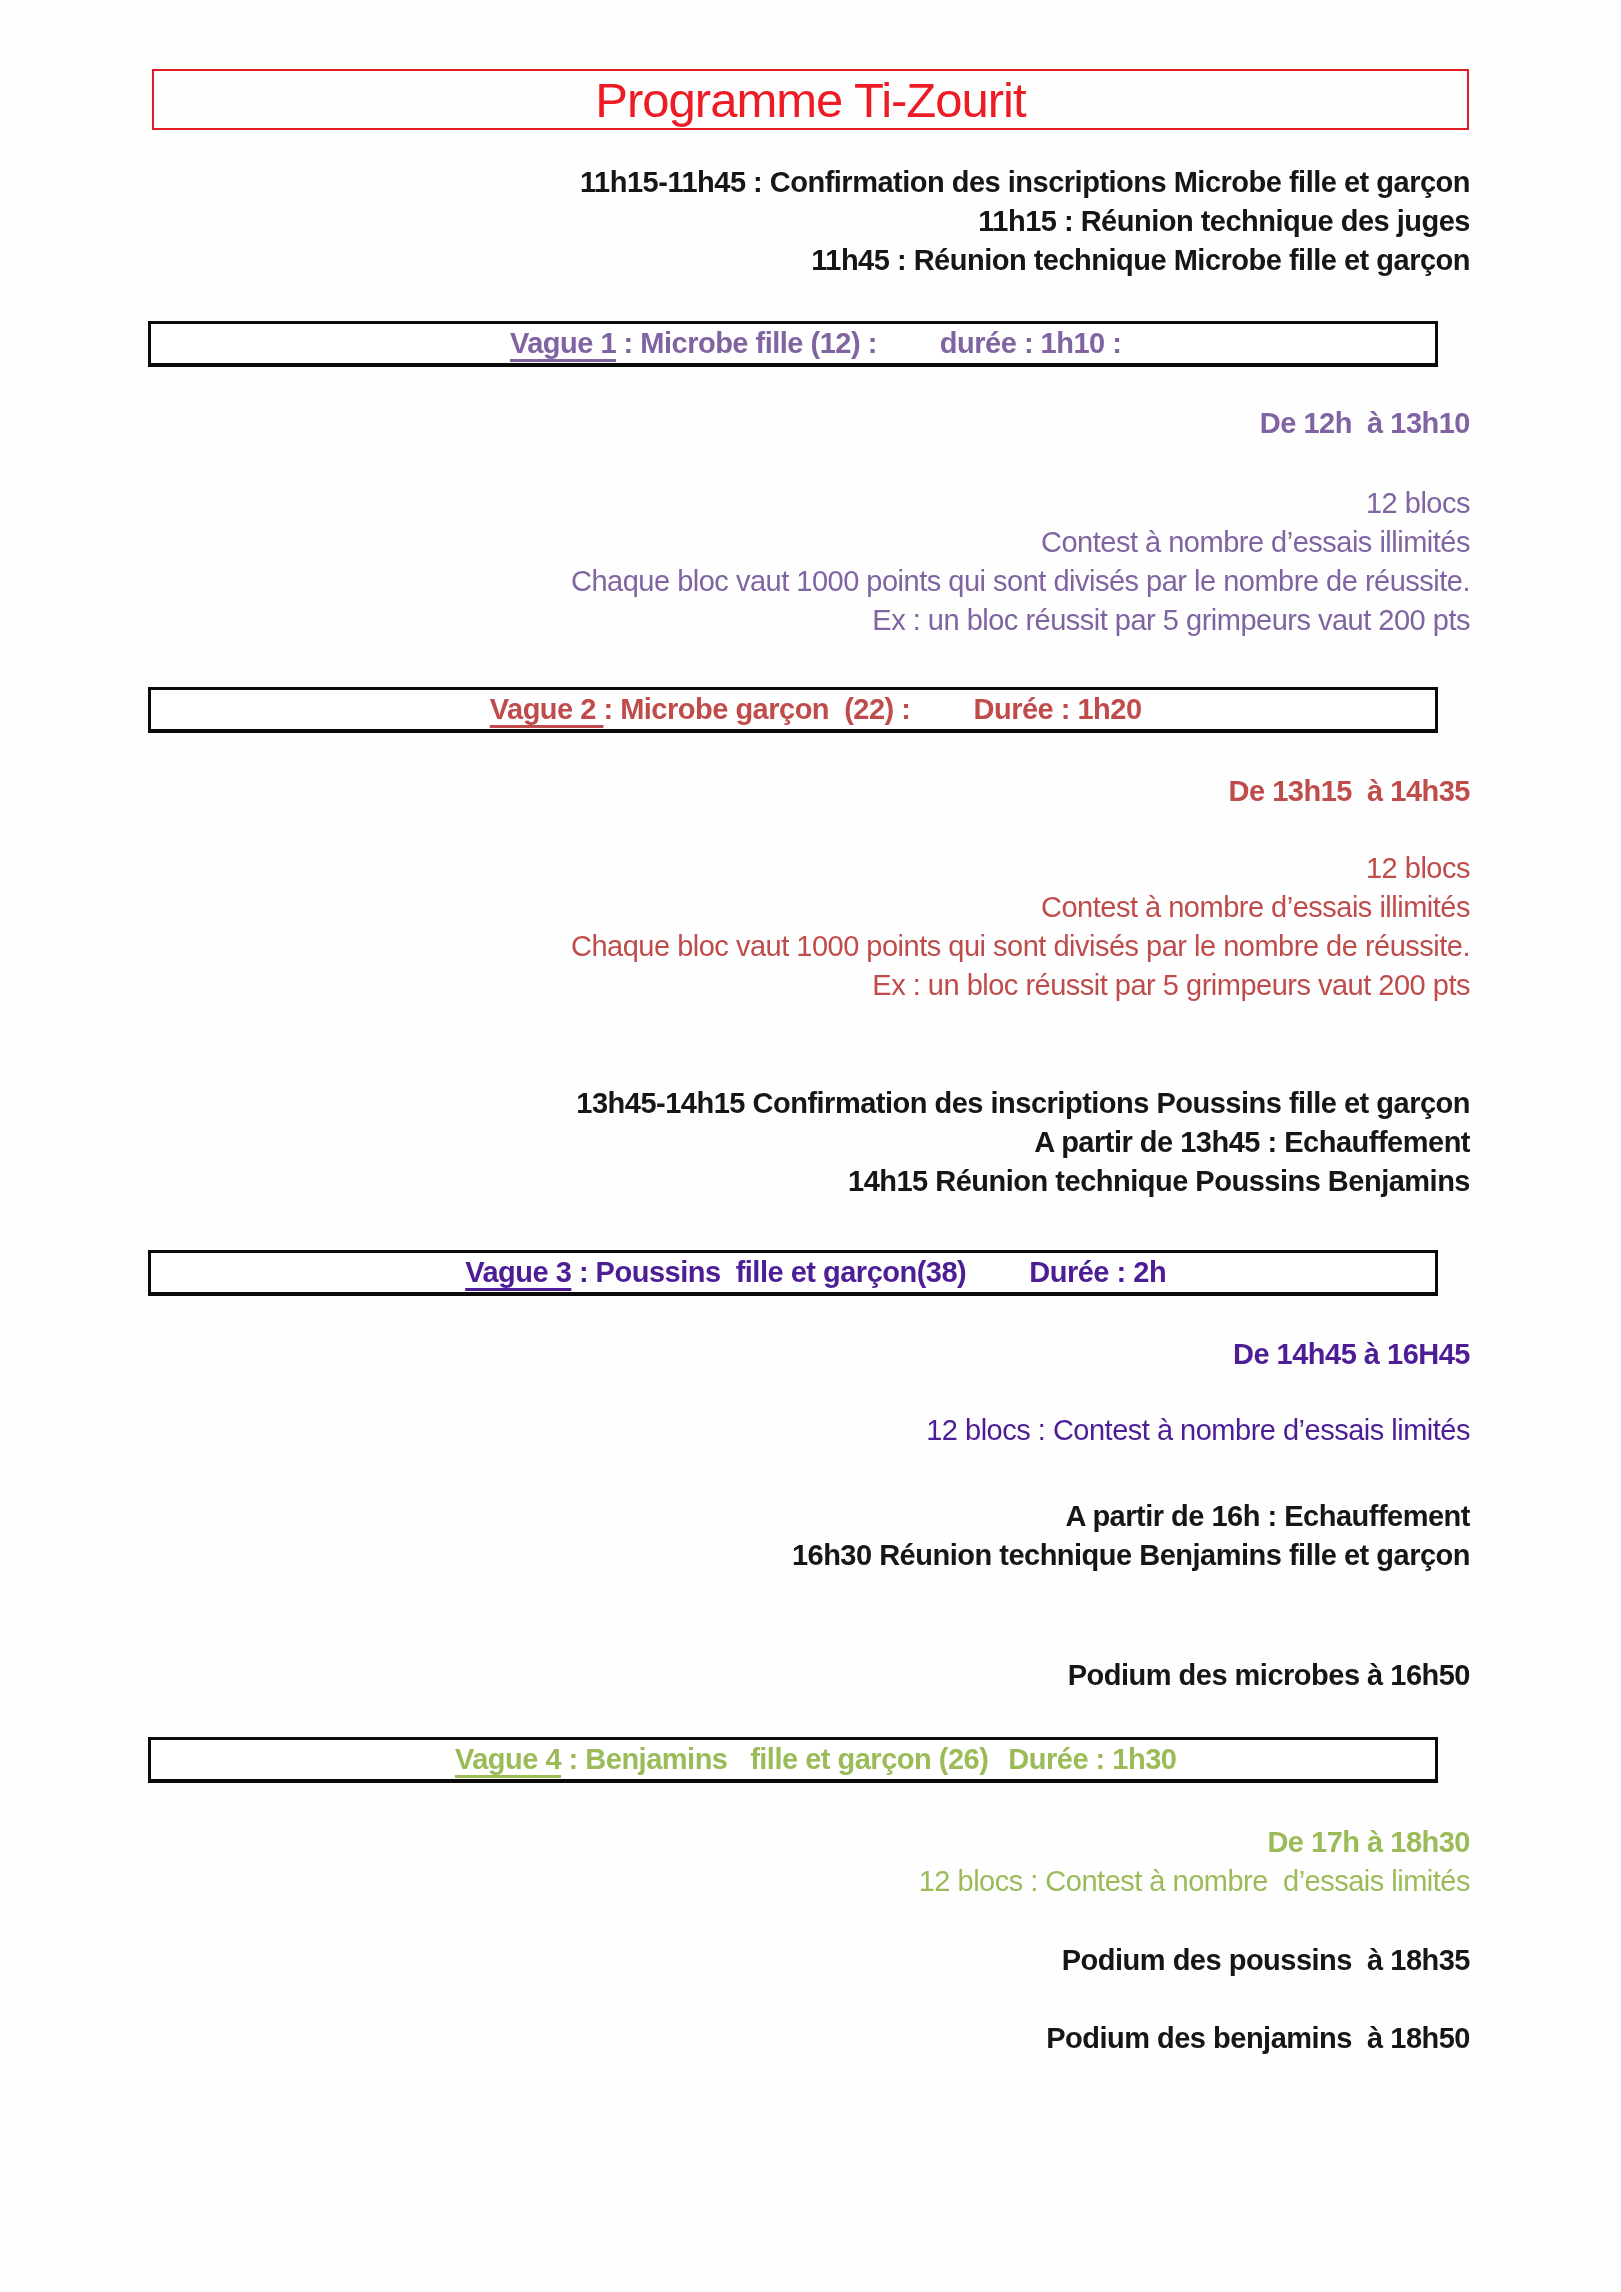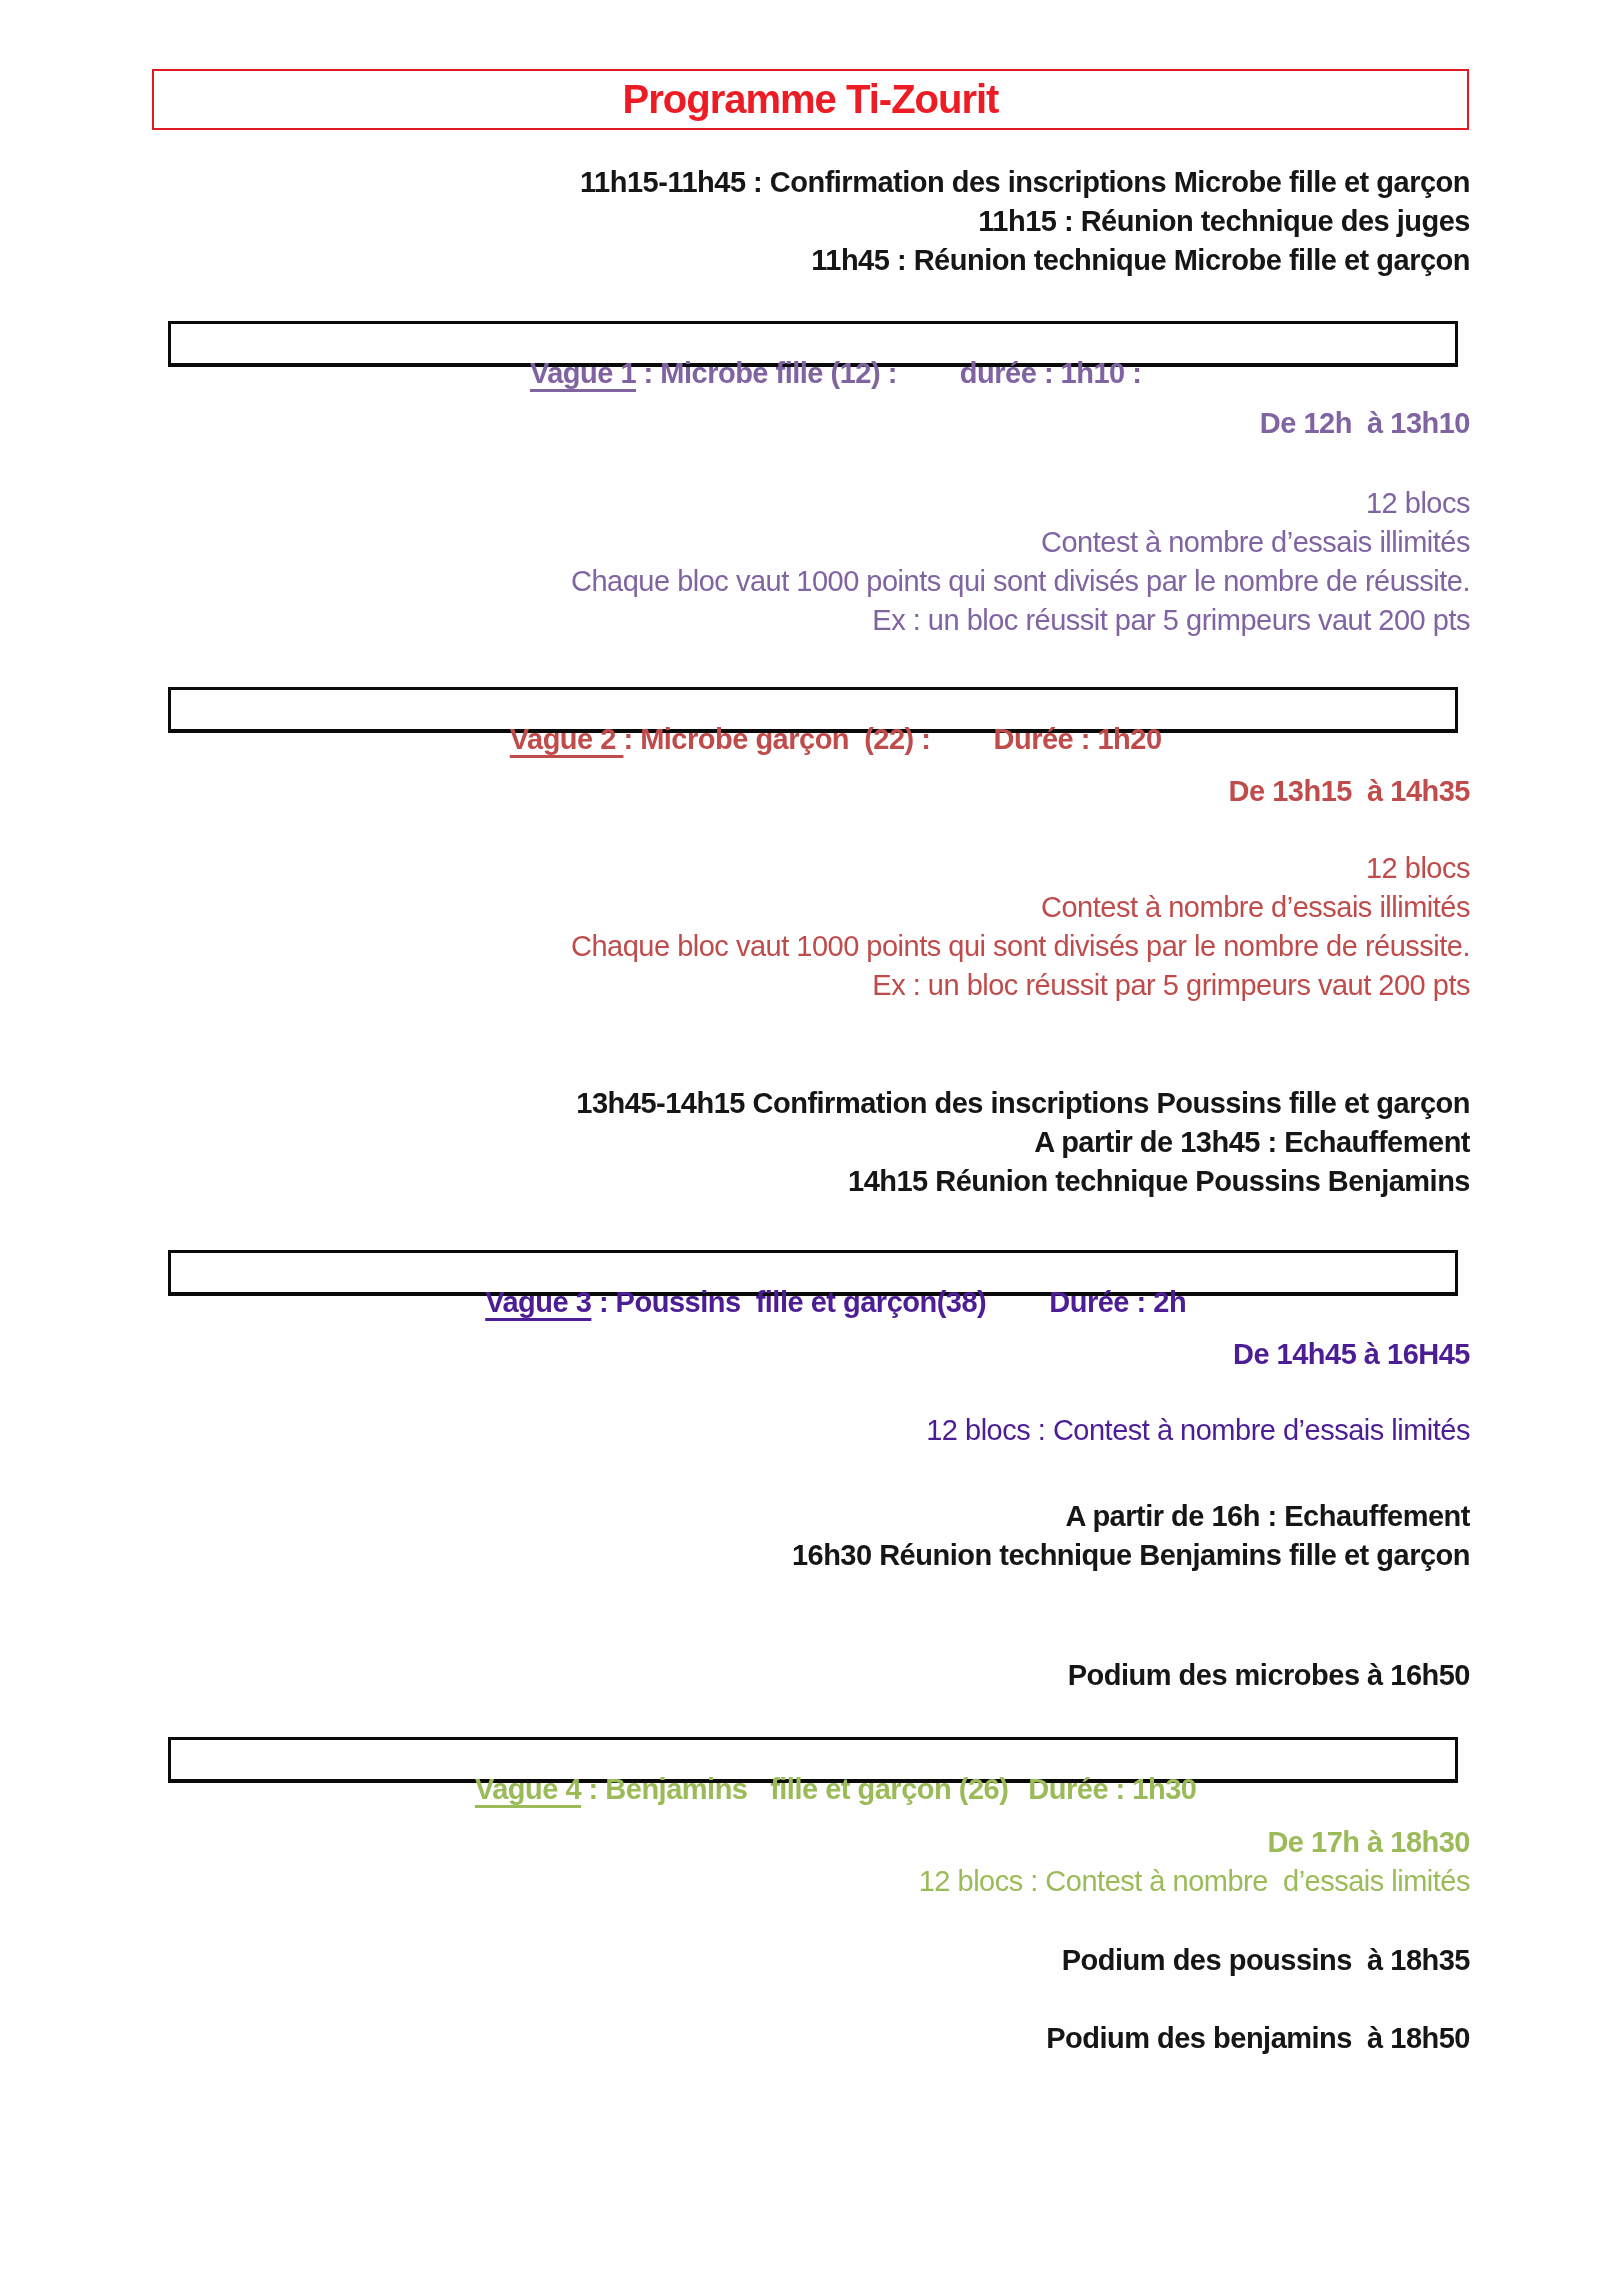--- a/index.html
+++ b/index.html
@@ -19,45 +19,45 @@
 
   
   .title-box {
     left: 152px; top: 69px;
     width: 1313px; height: 57px;
     border: 2.9px solid #e01b24;
     display: flex; align-items: center; justify-content: center;
   }
   .title-text {
     color: #ed1c24;
-    font-size: 40px;
-    font-weight: 700;
+    font-size: 49px;
+    font-weight: 400;
     letter-spacing: -1px;
     white-space: pre;
   }
 
   
   .line {
     white-space: pre-wrap;
     font-size: 29px;
     line-height: 39px;
     letter-spacing: -0.5px;
     text-align: right;
   }
   .black-bold { color: #161616; font-weight: 700; }
 
   .text-col { left: 196px; width: 1274px; }
 
   
   .wave-box {
-    left: 168px;
+    left: 148px;
     width: 1284px; height: 39px;
     border: 3.9px solid #0a0a0a;
     border-bottom-width: 4.9px;
-    display: flex; justify-content: center;
+    display: flex; align-items: center; justify-content: center;
     background: #ffffff;
   }
   .wave-box .hdr {
     font-size: 29px;
     font-weight: 700;
     letter-spacing: -0.5px;
     white-space: pre;
   }
   .wave-name {
     text-decoration: underline;

